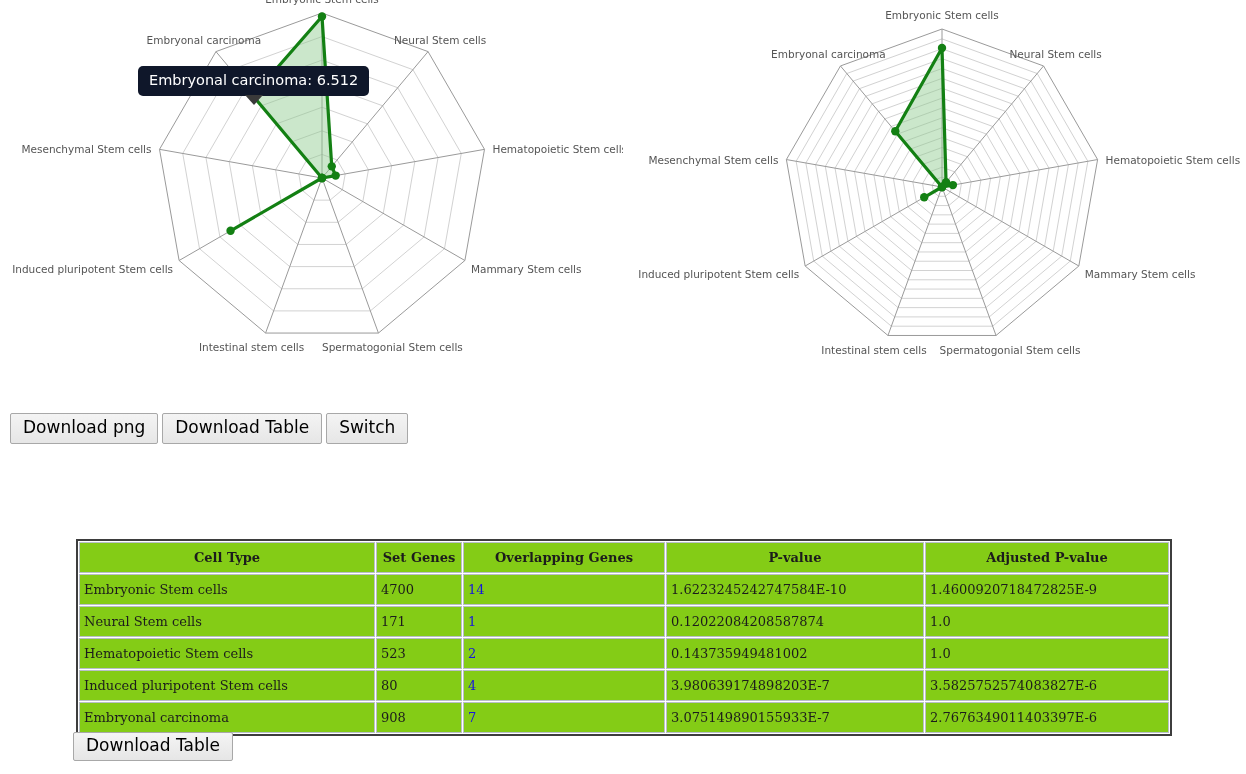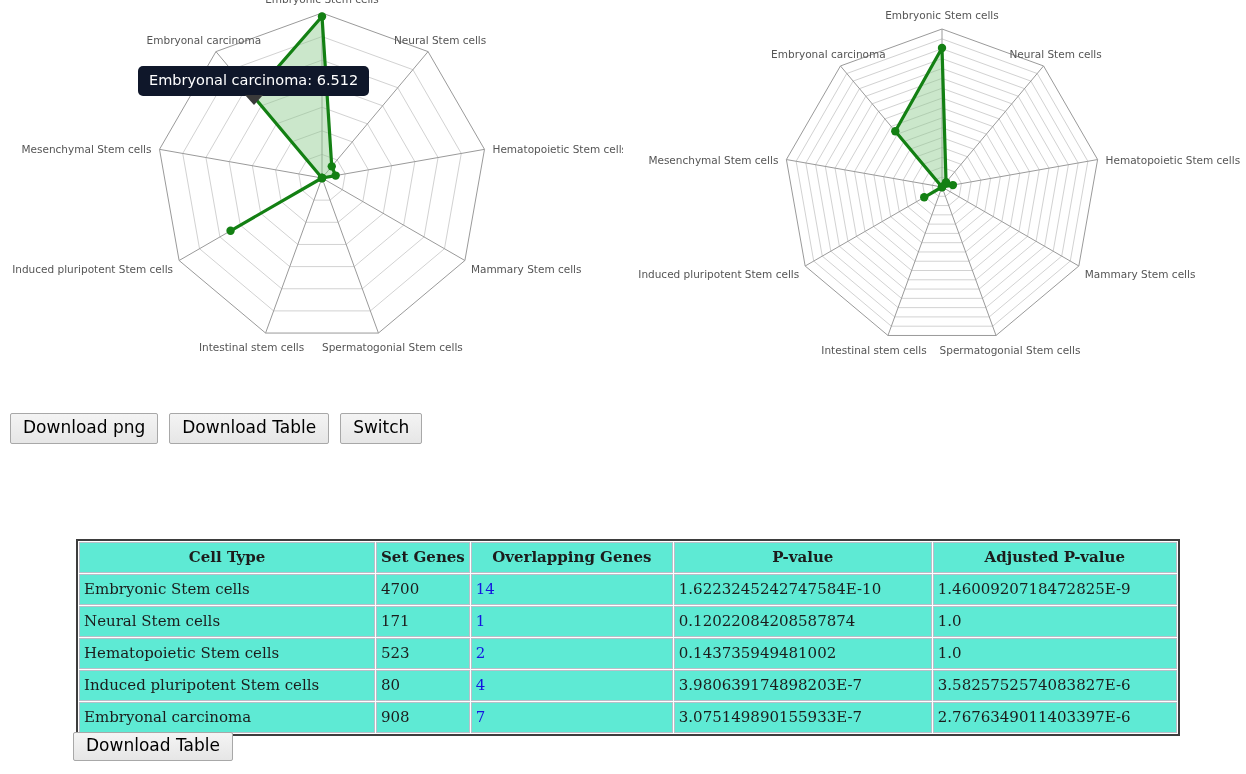--- a/index.html
+++ b/index.html
@@ -99,21 +99,21 @@
     border-top: 10px solid #3a3a3a;
   }
   #tooltip-left  { left: 138px; top: 66px; }
 
   
   #button-bar {
     position: absolute;
     left: 10px;
     top: 413px;
     display: flex;
-    gap: 11px;
+    gap: 4px;
     align-items: flex-end;
   }
   button.ui-btn {
     font-family: "DejaVu Sans", sans-serif;
     font-size: 17px;
     color: #000000;
     background: #efefef;
     background-image: linear-gradient(#f4f4f4, #e6e6e6);
     border: 1px solid #a8a8a8;
     border-radius: 2px;
@@ -130,23 +130,23 @@
   }
   table.results {
     border-collapse: separate;
     border-spacing: 1px;
     background: #ffffff;
     border: 2px solid #3d3d3d;
     font-family: "DejaVu Serif", serif;
   }
   table.results th,
   table.results td {
-    background: #5eead4;
+    background: #84cc16;
     border: 1px solid #b9bfc9;
-    font-size: 15px;
+    font-size: 13px;
     color: #1c1c1c;
     padding: 2px 4px 3px 4px;
     height: 24px;
     vertical-align: middle;
     white-space: nowrap;
   }
   table.results th {
     font-weight: bold;
     text-align: center;
   }

